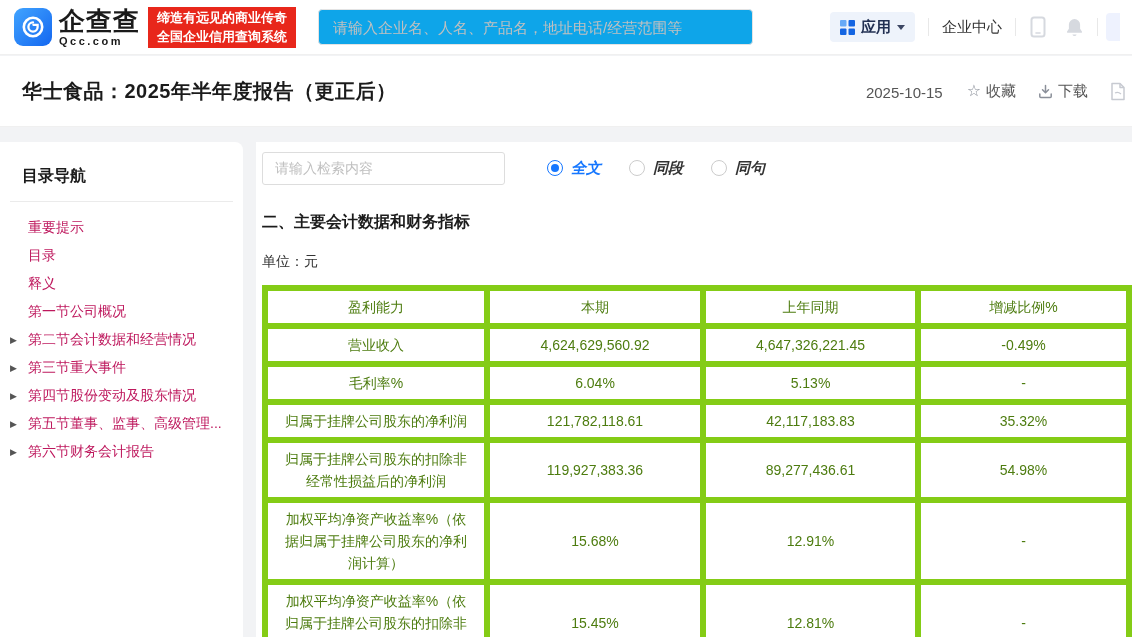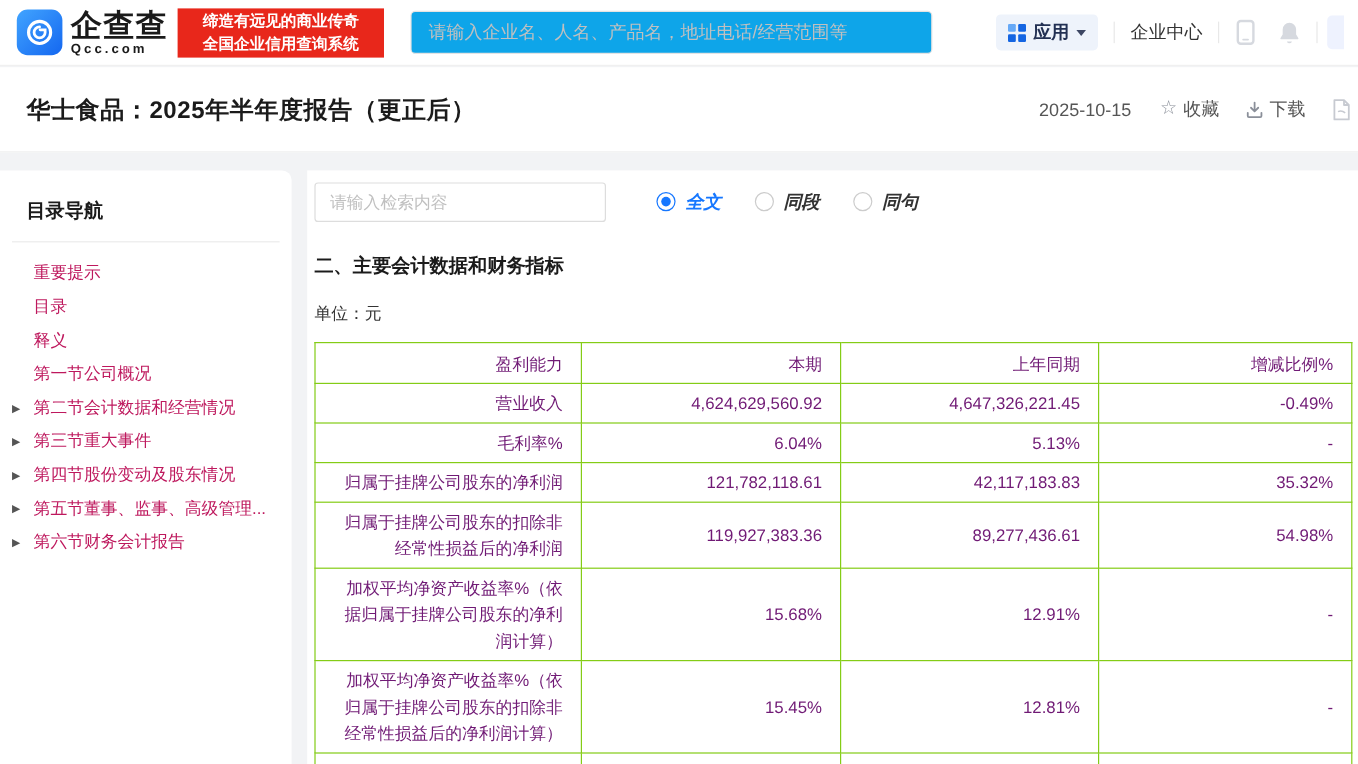--- a/index.html
+++ b/index.html
@@ -16,21 +16,21 @@
   }
   .logo-area { display:flex; align-items:center; cursor:pointer; }
   .logo-icon { width:38px; height:38px; border-radius:9px;
     background:linear-gradient(135deg,#41a4ff 0%,#1467f0 100%);
     display:flex; align-items:center; justify-content:center; flex:0 0 auto; }
   .logo-text { margin-left:7px; line-height:1; }
   .logo-cn { font-size:26px; font-weight:bold; color:#1a1a1a; letter-spacing:1px; }
   .logo-en { font-size:11px; font-weight:bold; color:#1a1a1a; letter-spacing:2.5px; margin-top:2px; }
   .slogan-badge {
     margin-left:8px; background:#e8271b; color:#fff; font-size:13px; font-weight:bold;
-    line-height:19px; padding:1px 21px; height:41px; display:flex; flex-direction:column; justify-content:center;
+    line-height:19px; padding:1px 9px; height:41px; display:flex; flex-direction:column; justify-content:center;
     white-space:nowrap;
   }
   .header-search {
     margin-left:22px; width:435px; height:36px; border:1px solid #e3e3e3; border-radius:4px;
     font-size:15px; padding:0 14px; color:#333; outline:none; background:#0ea5e9;
     font-family:inherit;
   }
   .header-search::placeholder { color:#c0c0c0; }
   .header-right { margin-left:auto; display:flex; align-items:center; }
   .apps-btn {
@@ -79,22 +79,22 @@
     display:flex; align-items:center; justify-content:center; }
   .radio.selected .radio-circle { border:1px solid #1677ff; }
   .radio.selected .radio-circle::after { content:""; width:8px; height:8px; border-radius:50%; background:#1677ff; }
   .radio-label { font-size:15px; color:#333; font-weight:bold; }
   .radio.selected .radio-label { color:#1677ff; }
   .section-title { font-size:16px; font-weight:bold; color:#1b1b1b; margin:24px 0 4px 0; }
   .unit-label { font-size:14px; color:#333; margin:20px 0 0 0; }
   
   .fin-table { border-collapse:collapse; width:864px; margin-top:14px; table-layout:fixed; }
   .fin-table th, .fin-table td {
-    border:1px solid #84cc16; font-size:14px; font-weight:normal; color:#701a75;
-    text-align:right; vertical-align:middle; padding:5px 15px; line-height:22px;
+    border:6px solid #84cc16; font-size:14px; font-weight:normal; color:#4d7c0f;
+    text-align:center; vertical-align:middle; padding:5px 15px; line-height:22px;
     word-break:break-all;
   }
   .fin-table th { height:34px; }
   .fin-table td { height:33px; }
 </style>
 </head>
 <body>
 
 <div class="top-header">
   <div class="logo-area">

